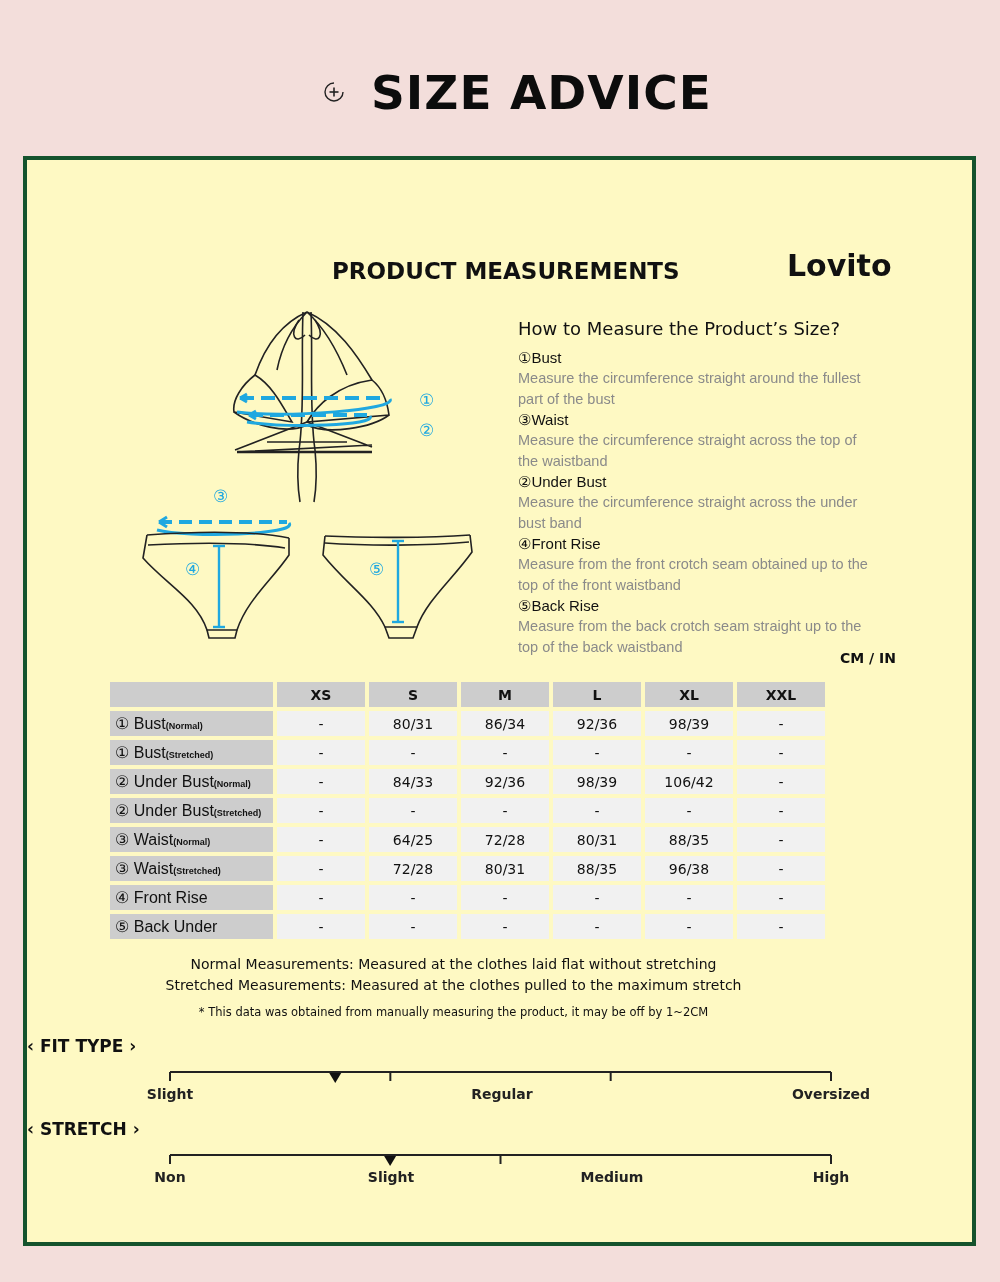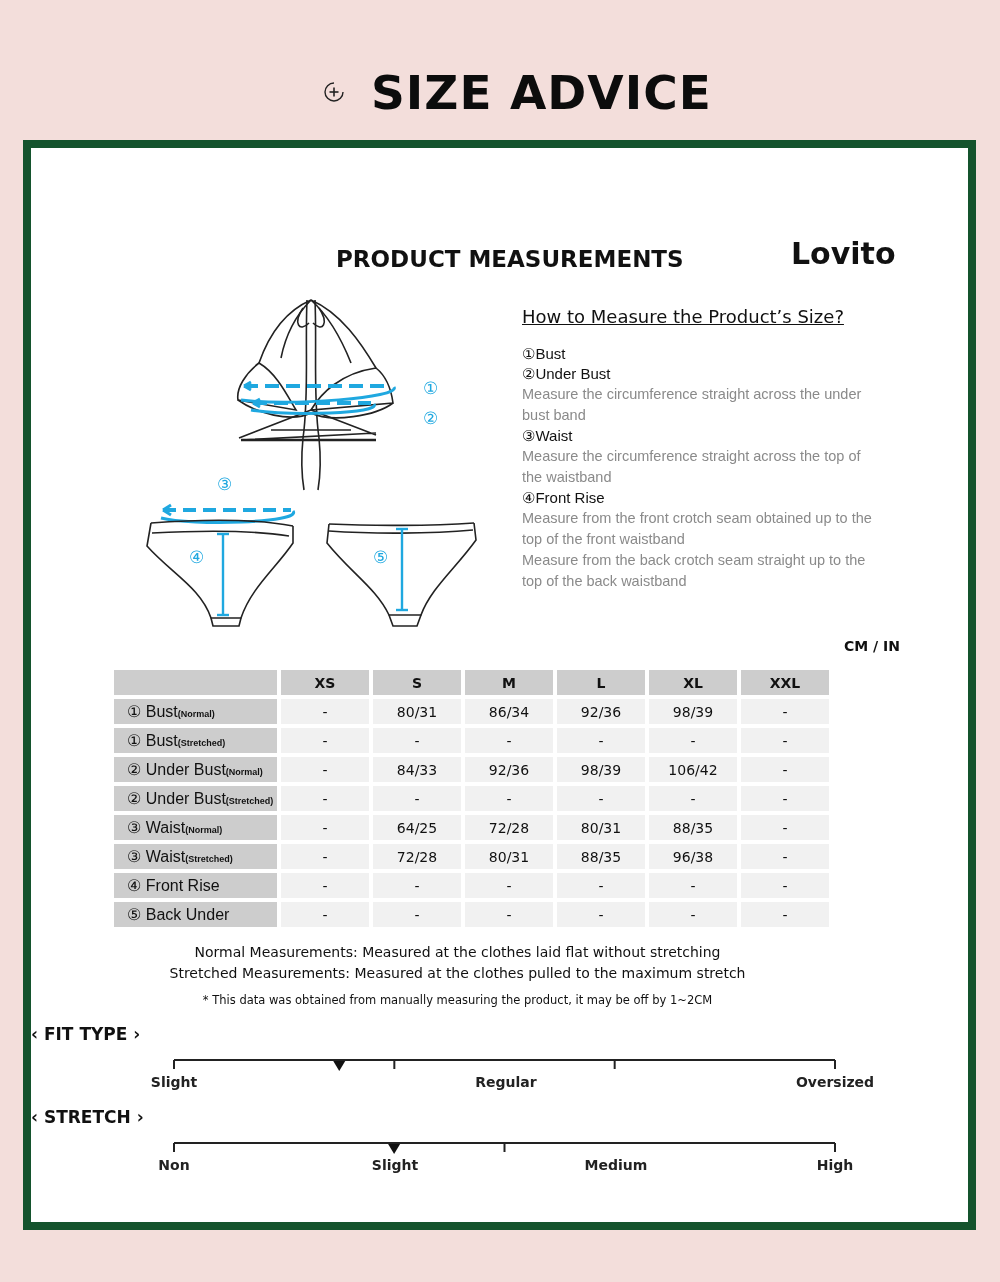--- a/index.html
+++ b/index.html
@@ -3,40 +3,40 @@
 <meta charset="utf-8">
 <style>
   * { box-sizing: border-box; margin: 0; padding: 0; }
   html, body { width: 1000px; height: 1282px; background: #f3dedb; overflow: hidden; }
   body { position: relative; font-family: "Liberation Sans", sans-serif; color: #111; }
 
   .header { position: absolute; top: 62px; left: 0; width: 1000px; height: 60px; }
   .header .plus-icon { position: absolute; left: 323px; top: 19px; width: 22px; height: 22px; }
   .header .title { position: absolute; left: 371px; top: 2px; font-family: "DejaVu Sans", sans-serif; font-weight: bold; font-size: 47px; letter-spacing: 1px; color: #0c0c0c; line-height: 58px; }
 
-  .panel { position: absolute; left: 23px; top: 140px; width: 953px; height: 1090px; background: #ffffff; border: 8px solid #14532d; }
+  .panel { position: absolute; left: 23px; top: 156px; width: 953px; height: 1090px; background: #fef9c3; border: 4px solid #14532d; }
 
   .pm-title { position: absolute; left: 305px; top: 98px; font-family: "DejaVu Sans", sans-serif; font-weight: bold; font-size: 23px; color: #111; letter-spacing: 0px; }
   .brand { position: absolute; left: 760px; top: 88px; font-family: "DejaVu Sans", sans-serif; font-weight: bold; font-size: 30px; color: #111; }
 
   .illus { position: absolute; left: 0; top: 0; }
 
   .howto { position: absolute; left: 491px; top: 158px; width: 400px; }
-  .howto h3 { font-family: "DejaVu Sans", sans-serif; font-weight: normal; font-size: 18px; color: #111; margin-bottom: 16px; line-height: 22px; text-decoration: underline; }
+  .howto h3 { font-family: "DejaVu Sans", sans-serif; font-weight: normal; font-size: 18px; color: #111; margin-bottom: 8px; line-height: 22px; }
   .howto .item-label { font-size: 15px; color: #111; line-height: 20px; }
   .howto .item-desc { font-size: 14.5px; color: #8a8a8a; line-height: 21px; width: 360px; }
 
   .unit { position: absolute; left: 813px; top: 490px; font-family: "DejaVu Sans", sans-serif; font-weight: bold; font-size: 14px; color: #111; }
 
   table.size { position: absolute; left: 79px; top: 518px; border-collapse: separate; border-spacing: 4px 4px; }
   table.size th, table.size td { height: 25px; text-align: center; font-size: 14px; font-family: "DejaVu Sans", sans-serif; color: #111; }
   table.size th { background: #cdcdcd; font-weight: bold; font-size: 14px; }
   table.size th.corner { background: #cdcdcd; width: 163px; }
   table.size th.col { width: 88px; }
-  table.size td.rowlabel { background: #cdcdcd; text-align: left; padding-left: 13px; font-family: "Liberation Sans", sans-serif; font-size: 16px; width: 163px; white-space: nowrap; }
+  table.size td.rowlabel { background: #cdcdcd; text-align: left; padding-left: 5px; font-family: "Liberation Sans", sans-serif; font-size: 16px; width: 163px; white-space: nowrap; }
   table.size td.rowlabel .sub { font-size: 9px; font-weight: bold; }
   table.size td.val { background: #f1f1f1; font-size: 14px; }
 
   .notes { position: absolute; left: 0; top: 794px; width: 853px; text-align: center; }
   .notes .n { font-family: "DejaVu Sans", sans-serif; font-size: 14px; color: #111; line-height: 21px; }
   .notes .small { font-family: "DejaVu Sans", sans-serif; font-size: 11.5px; color: #111; margin-top: 9px; }
 
   .scale { position: absolute; left: 0; width: 950px; height: 70px; }
   .scale .stitle { position: absolute; left: 0; width: 950px; text-align: left; font-family: "DejaVu Sans", sans-serif; font-size: 17px; font-weight: bold; color: #111; }
   .scale svg { position: absolute; left: 0; top: 0; }
@@ -120,34 +120,36 @@
       <line x1="371" y1="381" x2="371" y2="462"></line>
       <line x1="365" y1="381" x2="377" y2="381"></line>
       <line x1="365" y1="462" x2="377" y2="462"></line>
     </g>
   </svg>
 
   <div class="howto">
     <h3>How to Measure the Product’s Size?</h3>
     <div>
       <div class="item-label">①Bust</div>
+      <div class="item-desc">Measure the circumference straight around the fullest part of the bust</div>
+    </div>
+    <div>
+      <div class="item-label">③Waist</div>
+      <div class="item-desc">Measure the circumference straight across the top of the waistband</div>
     </div>
     <div>
       <div class="item-label">②Under Bust</div>
       <div class="item-desc">Measure the circumference straight across the under bust band</div>
     </div>
     <div>
-      <div class="item-label">③Waist</div>
-      <div class="item-desc">Measure the circumference straight across the top of the waistband</div>
-    </div>
-    <div>
       <div class="item-label">④Front Rise</div>
       <div class="item-desc">Measure from the front crotch seam obtained up to the top of the front waistband</div>
     </div>
     <div>
+      <div class="item-label">⑤Back Rise</div>
       <div class="item-desc">Measure from the back crotch seam straight up to the top of the back waistband</div>
     </div>
   </div>
 
   <div class="unit">CM / IN</div>
 
   <table class="size">
     <thead>
       <tr>
         <th class="corner"></th>

